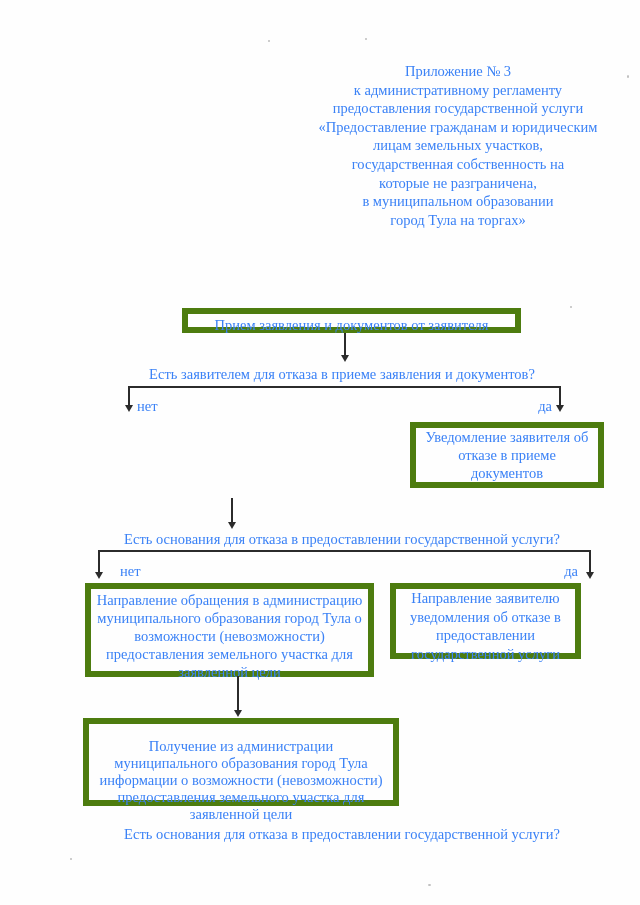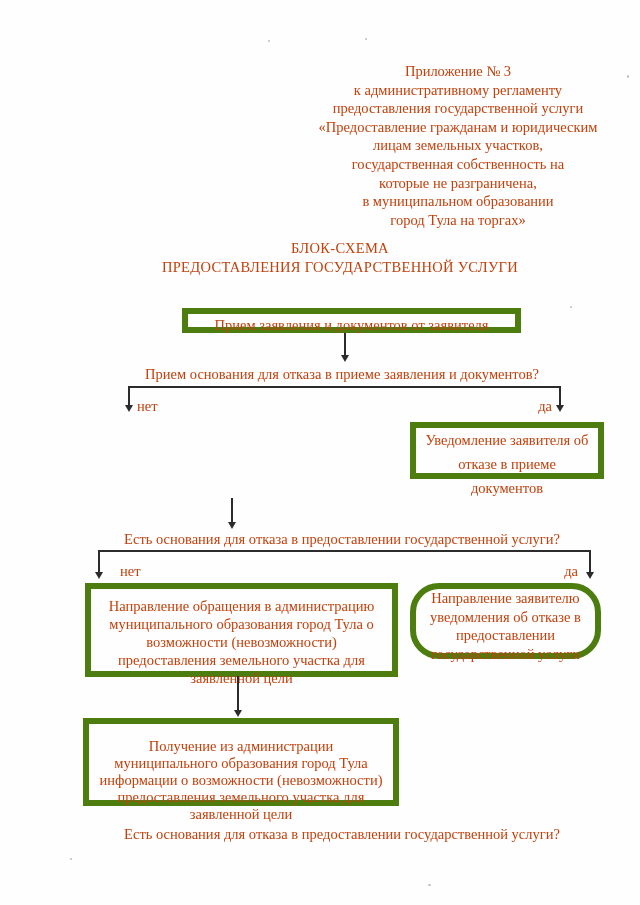--- a/index.html
+++ b/index.html
@@ -1,18 +1,18 @@
 <!DOCTYPE html>
 <html><head>
 <meta charset="utf-8">
 <style>
   html,body{margin:0;padding:0;background:#e8e8e8;}
   .page{
     position:relative;width:640px;height:905px;background:#fefefe;
-    font-family:"Liberation Serif","DejaVu Serif",serif;color:#c2410c;
+    font-family:"Liberation Serif","DejaVu Serif",serif;color:#3b82f6;
     overflow:hidden;margin:0 auto;
   }
   .multiline{white-space:pre-line;}
   .annex{
     position:absolute;left:280px;top:62px;width:356px;
     font-size:14.5px;line-height:18.6px;text-align:center;
   }
   .doc-title{
     position:absolute;left:115px;top:239px;width:450px;
     font-size:14.5px;line-height:19px;text-align:center;letter-spacing:.3px;
@@ -46,63 +46,61 @@
   <div class="annex multiline">Приложение № 3
 к административному регламенту
 предоставления государственной услуги
 «Предоставление гражданам и юридическим
 лицам земельных участков,
 государственная собственность на
 которые не разграничена,
 в муниципальном образовании
 город Тула на торгах»</div>
 
-  <div class="doc-title multiline">БЛОК-СХЕМА
-ПРЕДОСТАВЛЕНИЯ ГОСУДАРСТВЕННОЙ УСЛУГИ</div>
 
   <div class="node" style="left:182px;top:308px;width:339px;height:25px;line-height:22px;">Прием заявления и документов от заявителя</div>
 
   <div class="vline" style="left:344px;top:333px;width:2px;height:23px;"></div>
   <div class="head-down" style="left:341px;top:355px;"></div>
 
-  <div class="qtext" style="top:366px;">Прием основания для отказа в приеме заявления и документов?</div>
+  <div class="qtext" style="top:366px;">Есть заявителем для отказа в приеме заявления и документов?</div>
 
   <div class="hline" style="left:128px;top:386px;width:433px;height:2px;"></div>
   <div class="vline" style="left:128px;top:386px;width:2px;height:20px;"></div>
   <div class="head-down" style="left:125px;top:405px;"></div>
   <div class="vline" style="left:559px;top:386px;width:2px;height:20px;"></div>
   <div class="head-down" style="left:556px;top:405px;"></div>
   <div class="blabel" style="left:137px;top:398px;">нет</div>
   <div class="blabel" style="left:524px;top:398px;width:28px;text-align:right;">да</div>
 
 
-  <div class="node" style="left:410px;top:422px;width:194px;height:57px;line-height:24px;">Уведомление заявителя об
+  <div class="node" style="left:410px;top:422px;width:194px;height:66px;line-height:18px;">Уведомление заявителя об
 отказе в приеме
 документов</div>
 
   <div class="vline" style="left:231px;top:498px;width:2px;height:25px;"></div>
   <div class="head-down" style="left:228px;top:522px;"></div>
 
   <div class="qtext" style="top:531px;">Есть основания для отказа в предоставлении государственной услуги?</div>
 
   <div class="hline" style="left:98px;top:550px;width:493px;height:2px;"></div>
   <div class="vline" style="left:98px;top:550px;width:2px;height:23px;"></div>
   <div class="head-down" style="left:95px;top:572px;"></div>
   <div class="vline" style="left:589px;top:550px;width:2px;height:23px;"></div>
   <div class="head-down" style="left:586px;top:572px;"></div>
   <div class="blabel" style="left:120px;top:563px;">нет</div>
   <div class="blabel" style="left:550px;top:563px;width:28px;text-align:right;">да</div>
 
-  <div class="node" style="left:85px;top:583px;width:313px;height:94px;line-height:18px;padding-top:8px;">Направление обращения в администрацию
+  <div class="node" style="left:85px;top:583px;width:289px;height:94px;line-height:18px;padding-top:2px;">Направление обращения в администрацию
 муниципального образования город Тула о
 возможности (невозможности)
 предоставления земельного участка для
 заявленной цели</div>
 
-  <div class="node" style="left:410px;top:583px;width:191px;height:76px;line-height:18.5px;border-radius:29px;">Направление заявителю
+  <div class="node" style="left:390px;top:583px;width:191px;height:76px;line-height:18.5px;">Направление заявителю
 уведомления об отказе в
 предоставлении
 государственной услуги</div>
 
   <div class="vline" style="left:237px;top:676px;width:2px;height:35px;"></div>
   <div class="head-down" style="left:234px;top:710px;"></div>
 
   <div class="node" style="left:83px;top:718px;width:316px;height:88px;line-height:17px;padding-top:14px;">Получение из администрации
 муниципального образования город Тула
 информации о возможности (невозможности)

